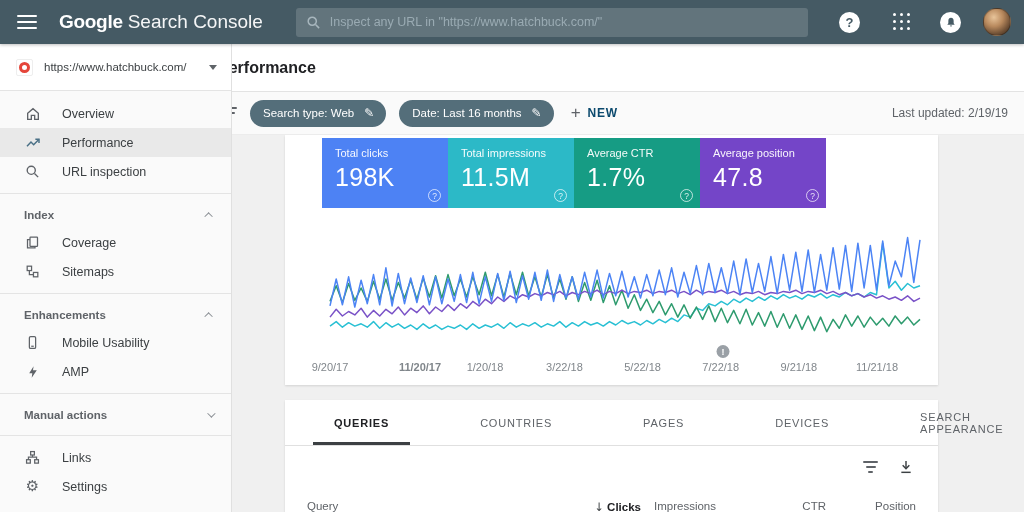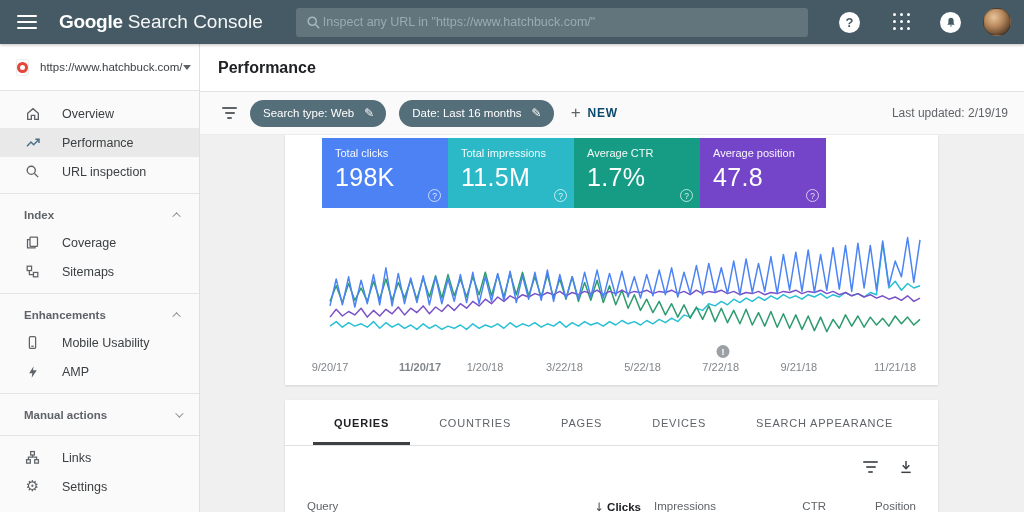--- a/index.html
+++ b/index.html
@@ -11,36 +11,36 @@
     display:flex; align-items:center; z-index:30; box-shadow:0 1px 3px rgba(0,0,0,.25); }
   .hamburger { width:20px; height:14px; margin-left:17px; display:flex; flex-direction:column;
     justify-content:space-between; cursor:pointer; }
   .hamburger span { height:2px; background:#fff; border-radius:1px; }
   .logo { margin-left:22px; color:#fff; font-size:19px; white-space:nowrap; }
   .logo .brand { font-weight:700; letter-spacing:-.3px; }
   .logo .product { font-weight:400; margin-left:5px; opacity:.95; }
   .searchbox { margin-left:33px; width:512px; height:29px; background:rgba(255,255,255,.16);
     border-radius:3px; display:flex; align-items:center; padding:0 10px; }
   .searchbox input { flex:1; background:transparent; border:none; outline:none; font-size:12.5px;
-    color:#dfe6e9; margin-left:2px; font-family:"Liberation Sans",sans-serif; }
+    color:#dfe6e9; margin-left:9px; font-family:"Liberation Sans",sans-serif; }
   .searchbox input::placeholder { color:#9aabb3; }
   .topbar-right { margin-left:auto; display:flex; align-items:center; margin-right:13px; }
   .disc { width:21px; height:21px; border-radius:50%; background:#fff; display:flex;
     align-items:center; justify-content:center; cursor:pointer; }
   .help-disc { margin-right:33px; color:#455a64; font-size:13px; font-weight:700; }
   .apps { width:18px; height:18px; display:grid; grid-template-columns:repeat(3,1fr); gap:3.5px;
     margin-right:29px; cursor:pointer; }
   .apps i { width:3px; height:3px; background:#fff; border-radius:50%; }
   .bell-disc { margin-right:22px; }
   .avatar { width:28px; height:28px; border-radius:50%; cursor:pointer;
     background:radial-gradient(circle at 38% 32%, #e8c49a 0%, #b98a5e 38%, #6e4f35 70%, #33271c 100%);
     border:1px solid rgba(0,0,0,.25); }
 
   
-  .sidebar { position:absolute; top:44px; left:0; width:200px; height:468px; background:#fafafa;
+  .sidebar { position:absolute; top:44px; left:0; width:232px; height:468px; background:#fafafa;
     border-right:1px solid #e0e0e0; z-index:20; }
   .prop-row { height:47px; background:#fff; border-bottom:1px solid #e4e4e4; display:flex;
     align-items:center; padding:0 14px 0 16px; cursor:pointer; }
   .favicon { width:17px; height:17px; background:#fff; border:1px solid #eee; border-radius:2px;
     display:flex; align-items:center; justify-content:center; }
   .favicon i { width:11px; height:11px; border:3.2px solid #e5453a; border-radius:50%; }
   .prop-url { font-size:11.5px; color:#3c4043; margin-left:11px; flex:1; }
   .caret { width:0; height:0; border-left:4px solid transparent; border-right:4px solid transparent;
     border-top:5px solid #5f6368; }
   .nav { padding-top:8px; }
@@ -92,21 +92,21 @@
   .x-axis { position:relative; height:36px; }
   .x-tick { position:absolute; top:12px; transform:translateX(-50%); font-size:11px; color:#80868b;
     white-space:nowrap; }
   .axis-marker { position:absolute; top:-4px; width:13px; height:13px; border-radius:50%;
     background:#9aa0a6; color:#fff; font-size:9px; font-weight:700; display:flex; align-items:center;
     justify-content:center; transform:translateX(-50%); cursor:pointer; }
 
   
   .table-panel { margin-top:15px; height:200px; }
   .tabs { height:46px; border-bottom:1px solid #e0e0e0; display:flex; align-items:stretch;
-    padding-left:24px; }
+    padding-left:24px;gap:41px; }
   .tab { display:flex; align-items:center; padding:0 25px; font-size:11px; letter-spacing:.8px;
     color:#5f6368; cursor:pointer; position:relative; }
   .tab.active { color:#202124; font-weight:700; }
   .tab.active::after { content:""; position:absolute; left:4px; right:4px; bottom:0; height:3px;
     background:#3c4043; }
   .table-toolbar { height:42px; display:flex; align-items:center; justify-content:flex-end;
     gap:20px; padding-right:24px; }
   .table-header { display:grid; grid-template-columns:1fr 80px 75px 110px 90px; padding:12px 22px 0 22px;
     font-size:11.5px; color:#5f6368; }
   .th { text-align:right; cursor:pointer; white-space:nowrap; }
@@ -327,21 +327,21 @@
           <div class="axis-marker" style="left: 437.94px;">
               <span>!</span>
             </div>
         <span class="x-tick" style="left: 45px;">9/20/17</span>
             <span class="x-tick" style="left: 135px; font-weight: bold;">11/20/17</span>
             <span class="x-tick" style="left: 200px;">1/20/18</span>
             <span class="x-tick" style="left: 279.429px;">3/22/18</span>
             <span class="x-tick" style="left: 357.571px;">5/22/18</span>
             <span class="x-tick" style="left: 435.714px;">7/22/18</span>
             <span class="x-tick" style="left: 513.857px;">9/21/18</span>
-            <span class="x-tick" style="left: 610px;">11/21/18</span>
+            <span class="x-tick" style="left: 592px;">11/21/18</span>
           </div>
       </div>
     </div>
 
     <div class="panel table-panel">
       <div class="tabs">
         <div class="tab active">QUERIES</div>
         <div class="tab">COUNTRIES</div>
         <div class="tab">PAGES</div>
         <div class="tab">DEVICES</div>

